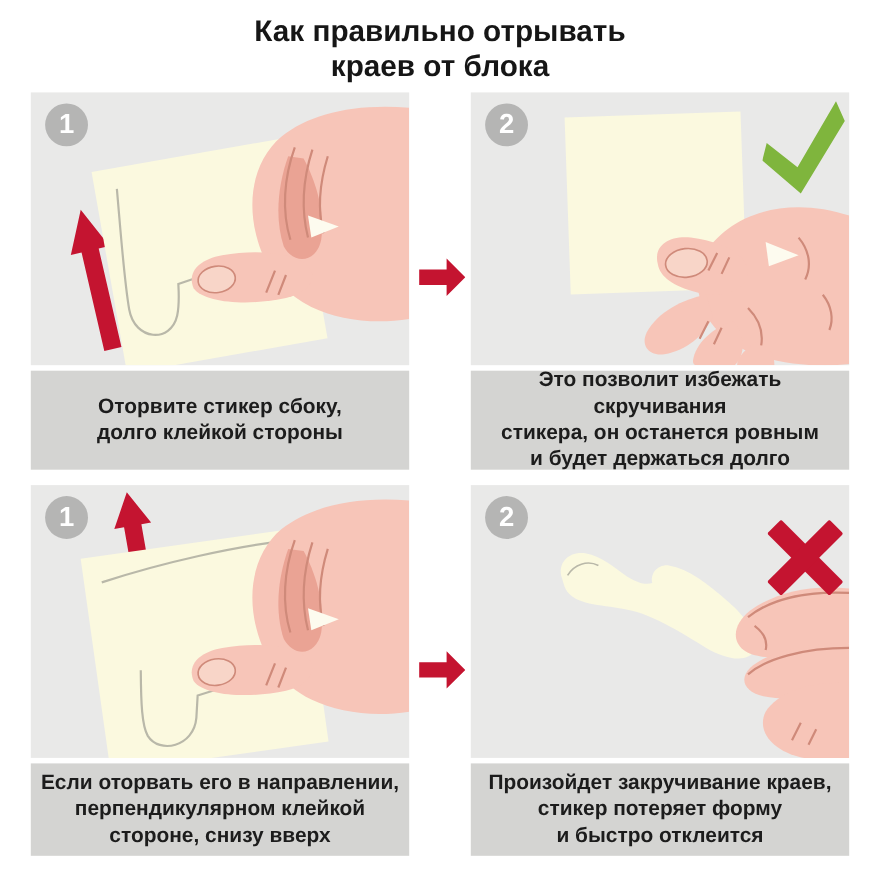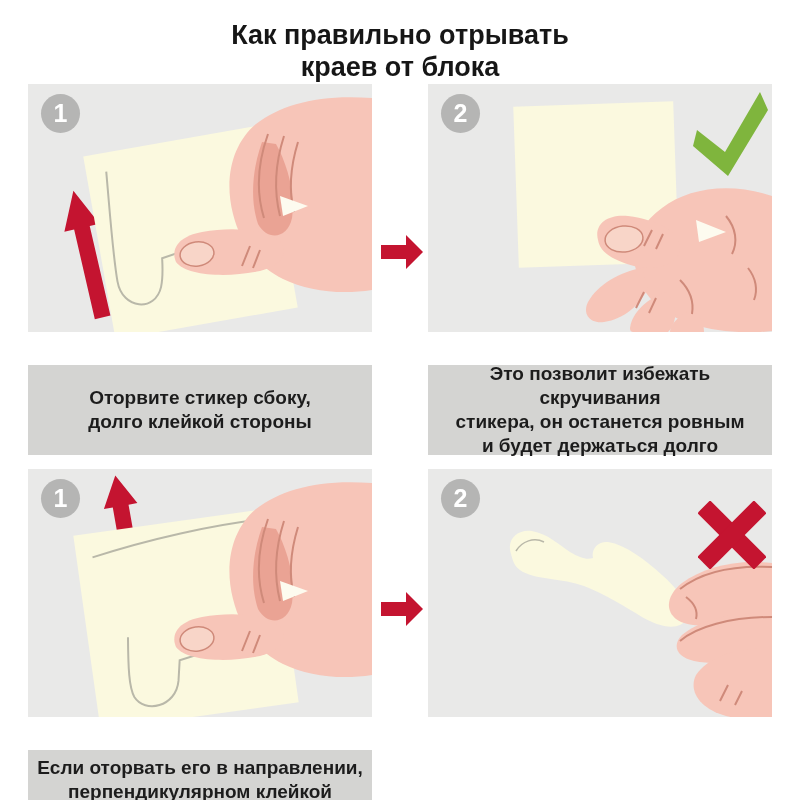--- a/index.html
+++ b/index.html
@@ -3,36 +3,36 @@
 <meta charset="utf-8">
 <style>
   html,body{margin:0;padding:0;}
   body{
     width:800px;height:800px;background:#ffffff;
     font-family:"Liberation Sans","DejaVu Sans",sans-serif;
     -webkit-font-smoothing:antialiased;
   }
   #page{position:relative;width:800px;height:800px;background:#ffffff;overflow:hidden;}
   #title{
-    position:absolute;top:20px;left:0;width:100%;
+    position:absolute;top:13px;left:0;width:100%;
     text-align:center;font-size:27px;font-weight:700;color:#161616;line-height:1.18;
   }
   #grid{
     position:absolute;left:28px;top:84px;width:744px;
     display:grid;grid-template-columns:344px 344px;column-gap:56px;
   }
   .art{
     position:relative;width:344px;height:248px;background:#e9e9e8;
     margin-bottom:5px;overflow:hidden;
   }
   .caption{
     width:344px;background:#d4d4d2;box-sizing:border-box;
     display:flex;align-items:center;justify-content:center;
     text-align:center;font-size:19px;font-weight:600;color:#1c1c1c;
-    line-height:1.27;white-space:pre-line;padding:10px 8px;margin-top:28px;
+    line-height:1.27;white-space:pre-line;padding:10px 8px;
   }
   .cap-row1{height:90px;margin-bottom:14px;}
   .cap-row2{height:84px;}
   .badge{
     position:absolute;left:13px;top:10px;width:39px;height:39px;border-radius:50%;
     background:#b5b5b4;color:#ffffff;font-size:25px;font-weight:600;
     display:flex;align-items:center;justify-content:center;z-index:3;
   }
   .artsvg{position:absolute;left:0;top:0;}
   .result-icon{position:absolute;z-index:3;}
@@ -156,20 +156,23 @@
         <g transform="rotate(45 34 34)">
           <rect x="-6" y="25" width="80" height="18" fill="#c41430"></rect>
           <rect x="25" y="-6" width="18" height="80" fill="#c41430"></rect>
         </g>
       </svg>
     </div>
 
     <div class="caption cap-row2">Если оторвать его в направлении,
 перпендикулярном клейкой
 стороне, снизу вверх</div>
+    <div class="caption cap-row2">Произойдет закручивание краев,
+стикер потеряет форму
+и быстро отклеится</div>
 
   </div>
 
   <svg class="flow-arrow" id="arrow-top" width="42" height="36" viewBox="0 0 42 36">
     <polygon points="0,11 25,11 25,1 42,18 25,35 25,25 0,25" fill="#c41430"></polygon>
   </svg>
   <svg class="flow-arrow" id="arrow-bottom" width="42" height="36" viewBox="0 0 42 36">
     <polygon points="0,11 25,11 25,1 42,18 25,35 25,25 0,25" fill="#c41430"></polygon>
   </svg>
 

